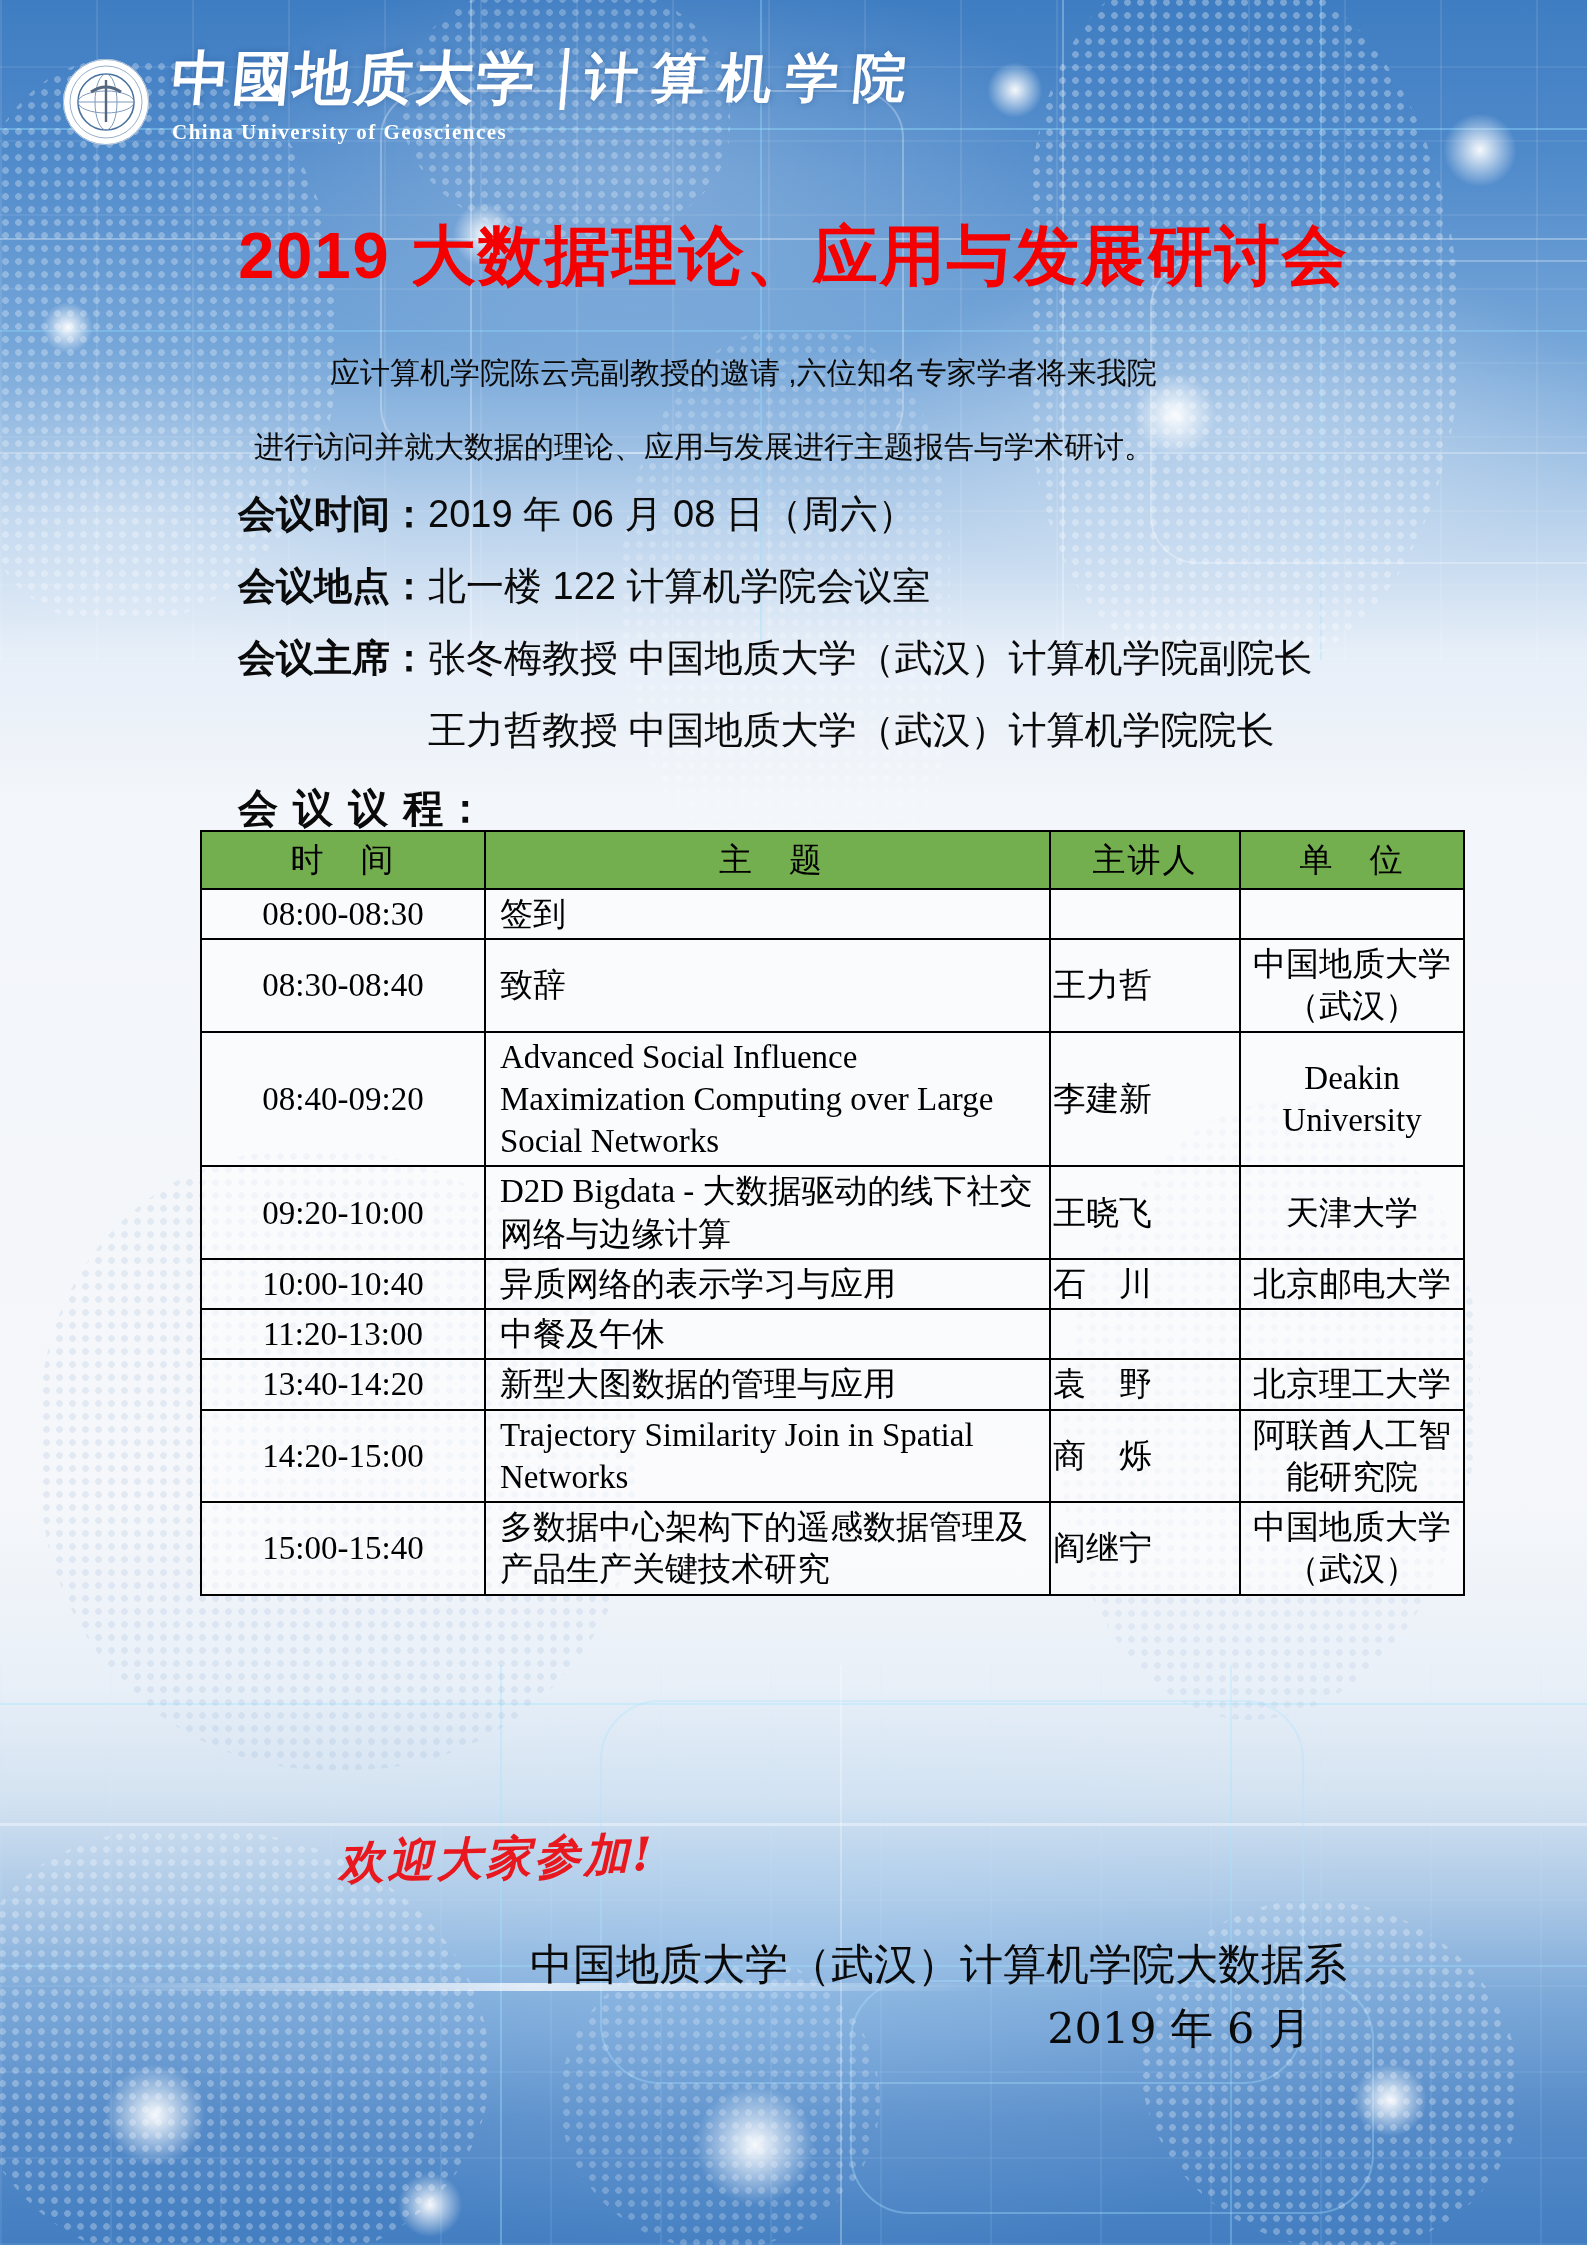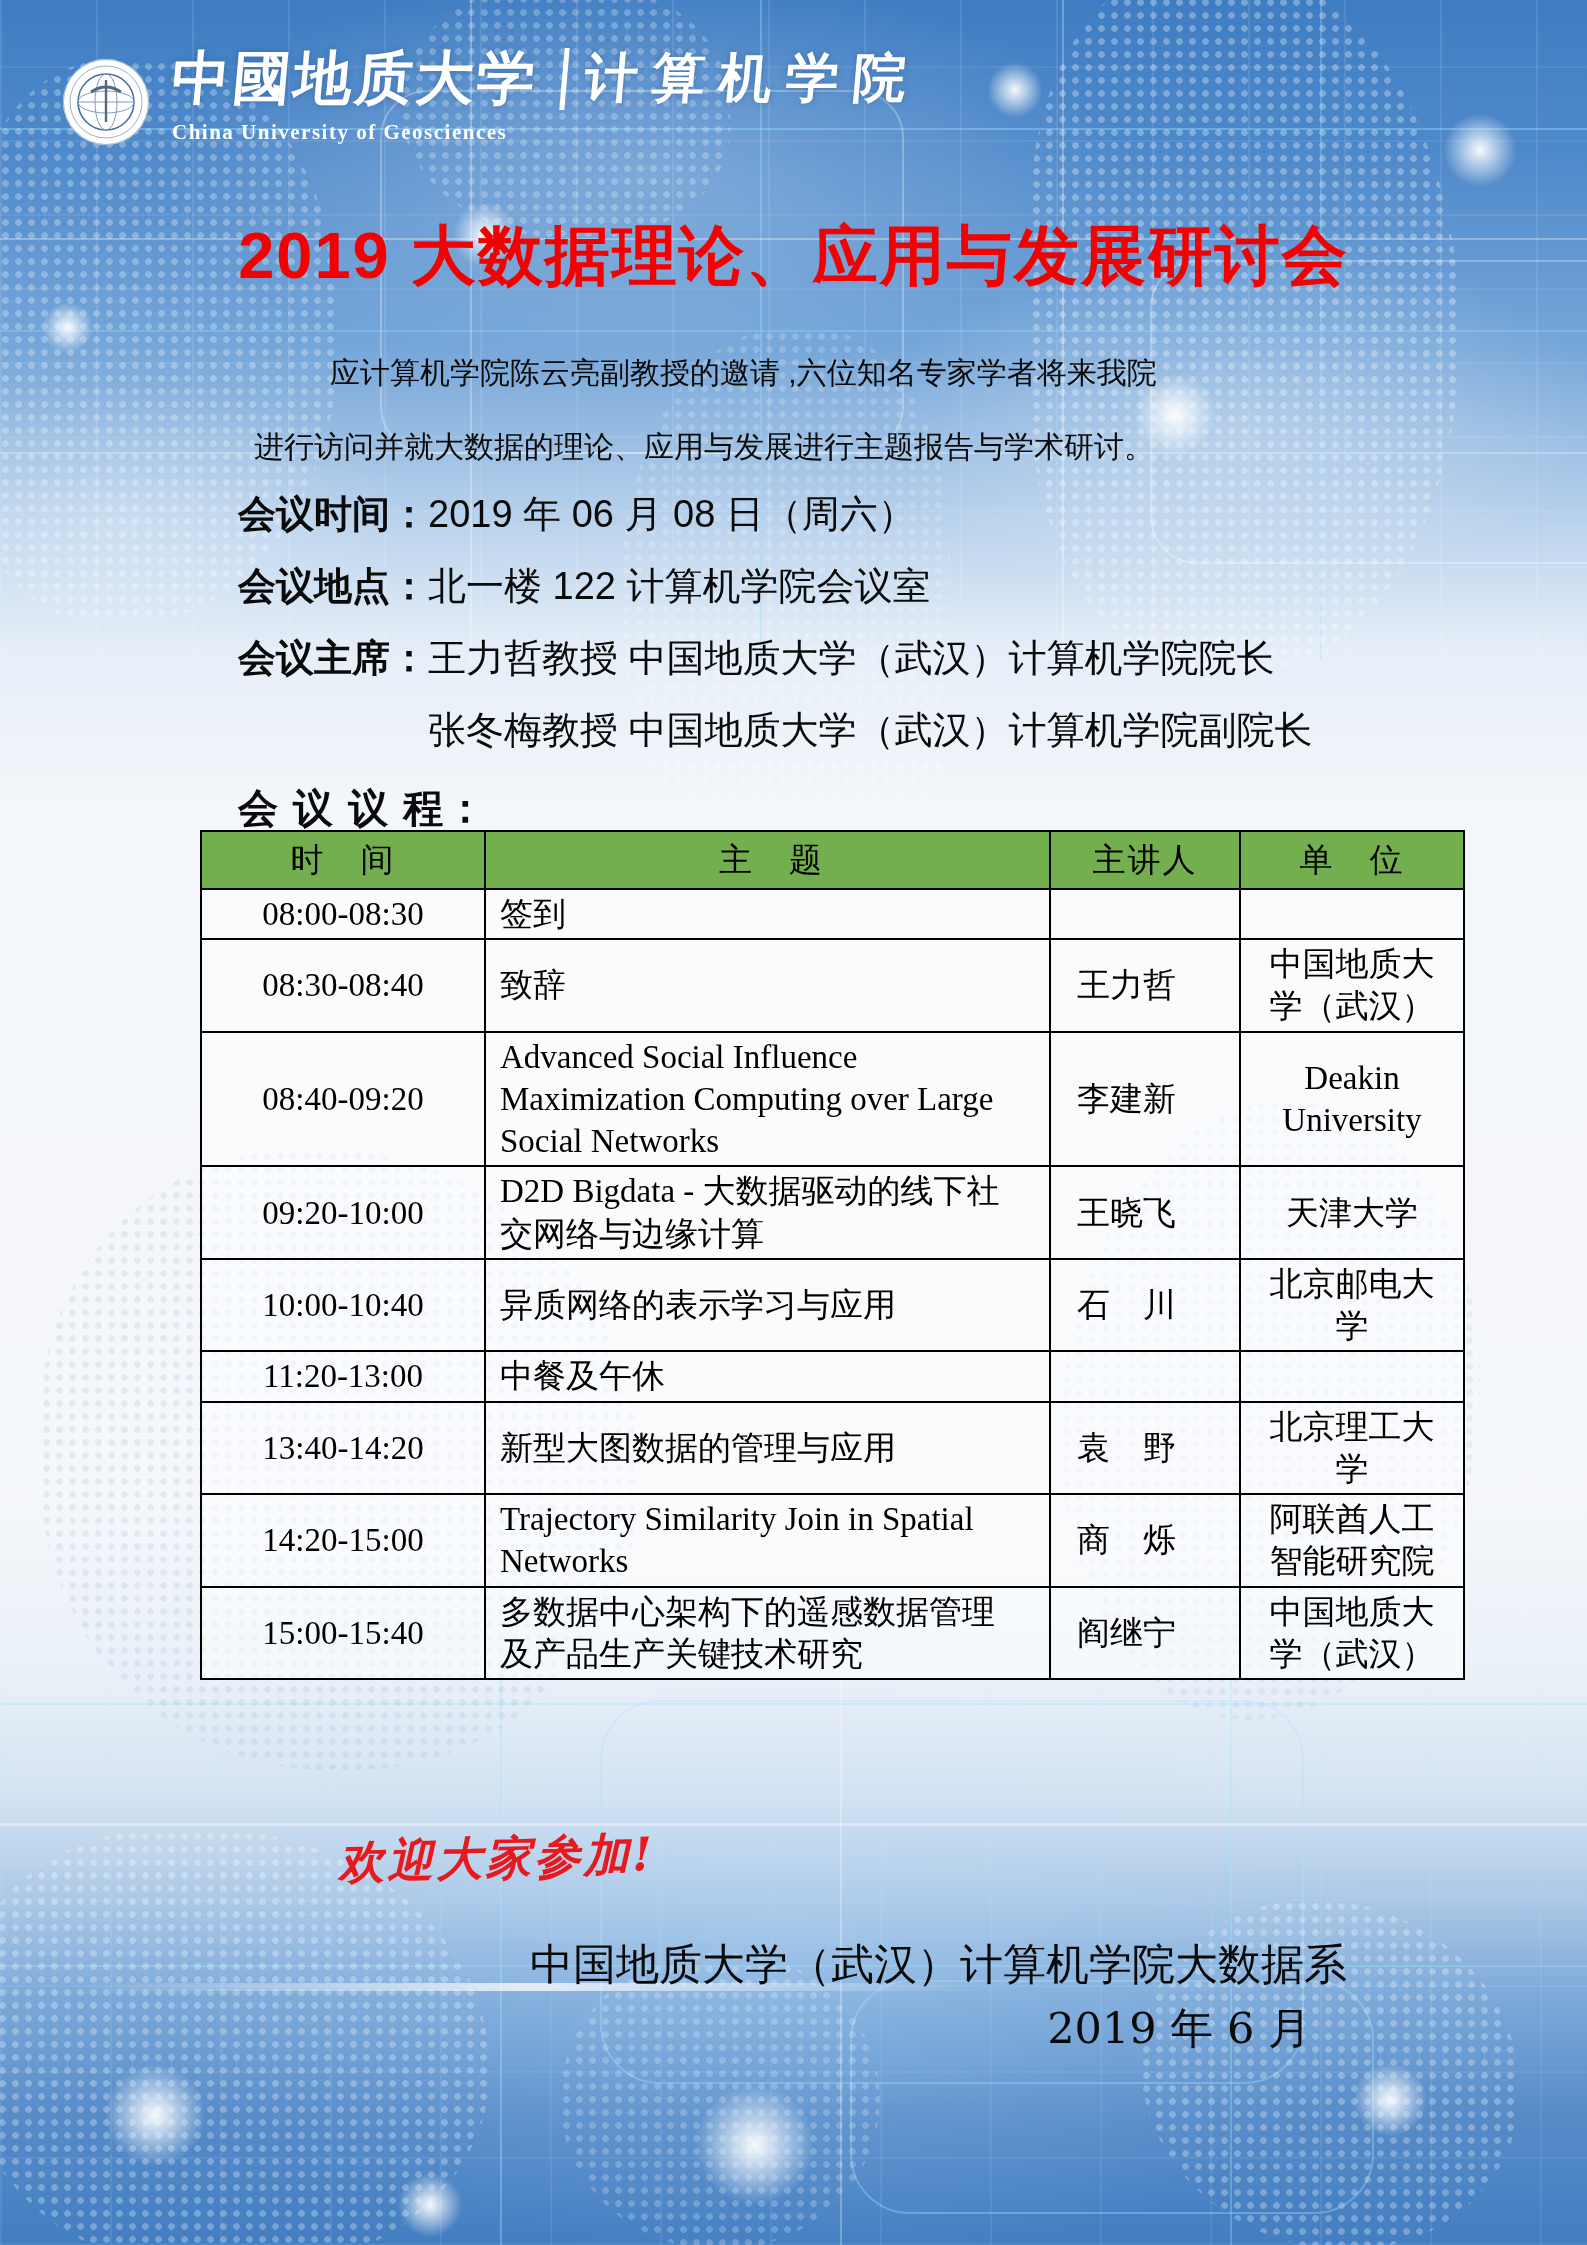--- a/index.html
+++ b/index.html
@@ -87,21 +87,21 @@
   .chair-row{height:144px;}
   .chair-lines div{height:72px;}
   .agenda-head{font-weight:bold;font-size:40px;letter-spacing:2px;margin-top:4px;}
   
   .agenda{
     position:absolute;top:830px;left:200px;width:1190px;
     border-collapse:collapse;table-layout:fixed;
     font-family:"Liberation Serif","DejaVu Serif", serif;
     font-size:33px;color:#000;background:rgba(255,255,255,.55);
   }
-  .agenda th,.agenda td{border:2px solid #000;line-height:1.28;padding:3px 26px;vertical-align:middle;}
+  .agenda th,.agenda td{border:2px solid #000;line-height:1.28;padding:3px 2px;vertical-align:middle;}
   .agenda thead th{
     background:var(--green);font-weight:normal;text-align:center;
     height:52px;padding:2px 6px;letter-spacing:2px;
   }
   .col-time{width:284px;text-align:center;}
   .col-topic{width:565px;text-align:left;padding-left:14px !important;}
   .col-speaker{width:190px;text-align:left;}
   .col-org{width:224px;text-align:center;}
   
   .welcome{
@@ -186,22 +186,22 @@
       <span class="info-label">会议时间：</span>
       <span>2019 年 06 月 08 日（周六）</span>
     </div>
     <div class="info-row">
       <span class="info-label">会议地点：</span>
       <span>北一楼 122 计算机学院会议室</span>
     </div>
     <div class="info-row chair-row">
       <span class="info-label">会议主席：</span>
       <span class="chair-lines">
+        <div>张冬梅教授  中国地质大学（武汉）计算机学院副院长</div>
         <div>王力哲教授  中国地质大学（武汉）计算机学院院长</div>
-        <div>张冬梅教授  中国地质大学（武汉）计算机学院副院长</div>
       </span>
     </div>
     <div class="agenda-head">会 议 议 程：</div>
   </div>
 
   <table class="agenda">
     <colgroup>
       <col class="col-time">
         <col class="col-topic">
         <col class="col-speaker">

